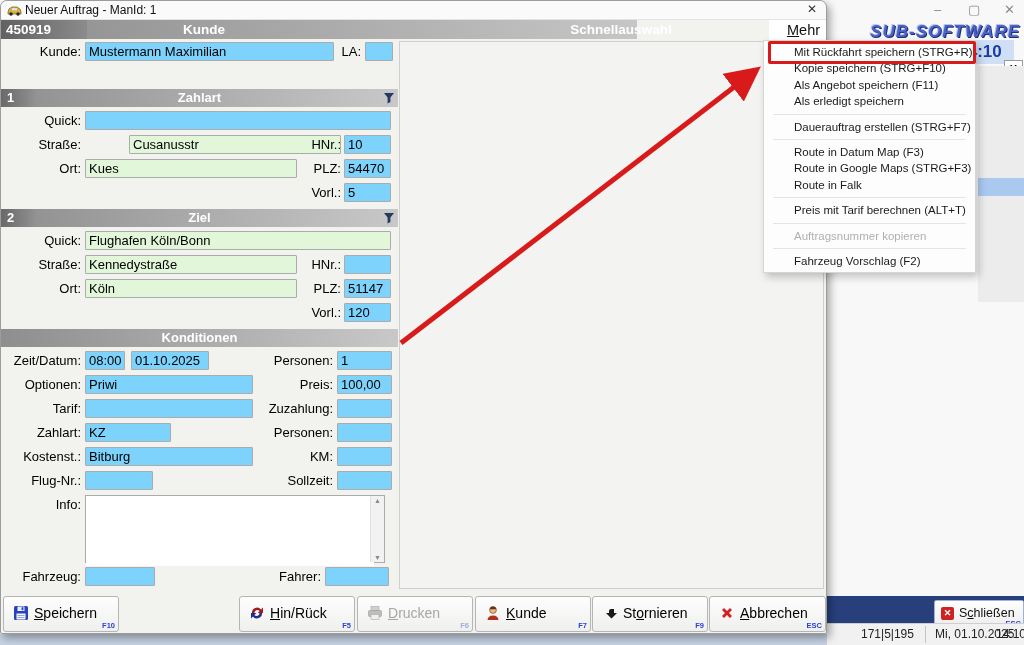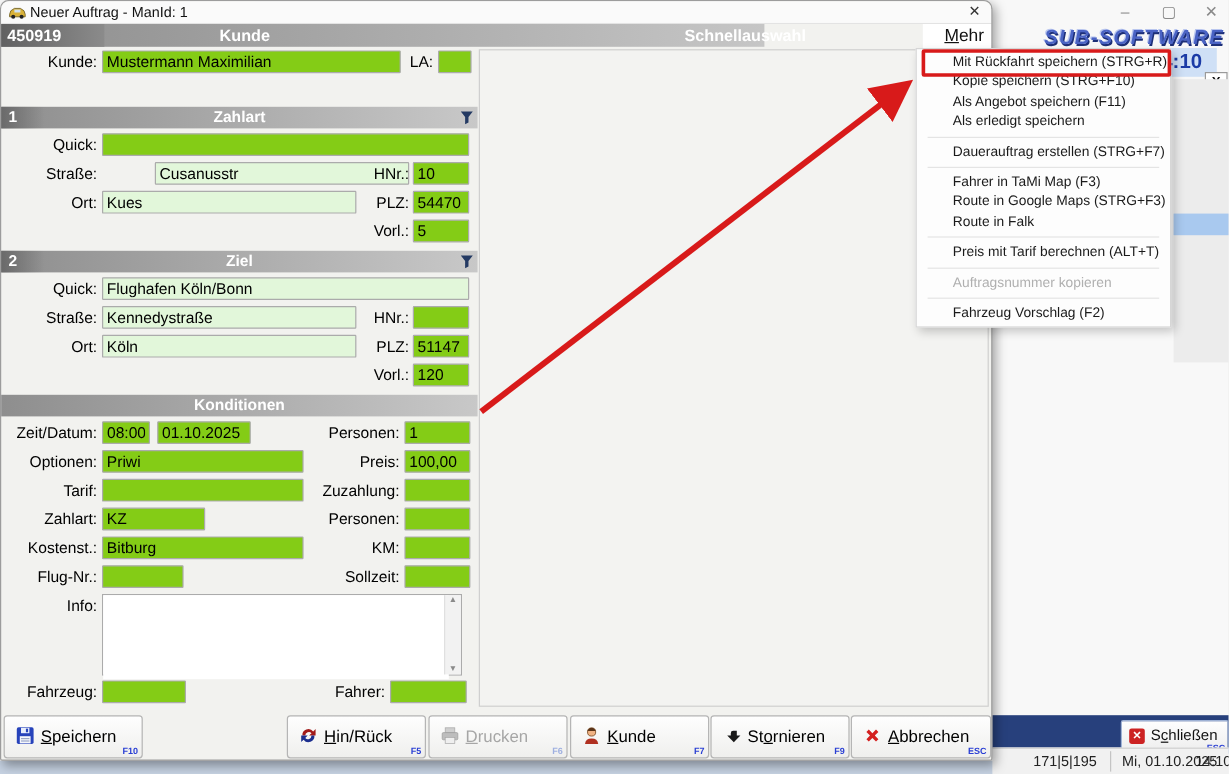--- a/index.html
+++ b/index.html
@@ -45,21 +45,21 @@
   .hdrnum{position:absolute;left:0;top:0;width:86px;height:19px;background:linear-gradient(90deg,#616161,#8b8b8b);
     color:#fff;font-weight:bold;font-size:13.5px;line-height:19px;padding-left:5px;box-sizing:border-box;}
   .hdrtxt{position:absolute;top:0;transform:translateX(-50%);color:#fff;font-weight:bold;font-size:13.5px;line-height:19px;}
   .mehr{position:absolute;left:768px;top:19px;width:57px;height:20px;background:#fff;
     font-size:14.5px;color:#111;line-height:20px;padding-left:18px;box-sizing:border-box;cursor:default;}
 
   .quickpanel{position:absolute;left:398px;top:40px;width:425px;height:548px;background:#f3f3f1;
     border:1px solid #cfcfcf;box-sizing:border-box;}
 
   .lbl{position:absolute;height:19px;line-height:19px;font-size:13px;color:#000;text-align:right;}
-  .fld{position:absolute;height:19px;border:1px solid #ababab;border-radius:1px;background:#84cc16;
+  .fld{position:absolute;height:19px;border:1px solid #ababab;border-radius:1px;background:#7dd3fc;
     font-family:"Liberation Sans",sans-serif;font-size:13px;padding:0 3px;box-sizing:border-box;color:#000;}
   .fld.green{background:#e2f7da;}
   .sechead{position:absolute;left:0;width:397px;height:18px;background:linear-gradient(90deg,#8e8e8e,#c8c8c8);
     color:#fff;font-weight:bold;font-size:13px;line-height:18px;text-align:center;}
   .sechead .num{position:absolute;left:0;top:0;width:30px;text-align:left;padding-left:6px;
     height:18px;background:linear-gradient(90deg,#6a6a6a,#8e8e8e00);}
   .funnel{position:absolute;left:382px;width:12px;height:12px;}
   .infobox{position:absolute;left:84px;top:494px;width:300px;height:68px;background:#fff;border:1px solid #ababab;box-sizing:border-box;}
   .infobox textarea{position:absolute;left:0;top:0;width:284px;height:66px;border:none;resize:none;outline:none;
     font-family:"Liberation Sans",sans-serif;font-size:13px;}
@@ -287,21 +287,21 @@
   </div>
 
   <div class="menu">
     <div class="mi">Mit Rückfahrt speichern (STRG+R)</div>
     <div class="mi">Kopie speichern (STRG+F10)</div>
     <div class="mi">Als Angebot speichern (F11)</div>
     <div class="mi">Als erledigt speichern</div>
     <div class="msep"></div>
     <div class="mi">Dauerauftrag erstellen (STRG+F7)</div>
     <div class="msep"></div>
-    <div class="mi">Fahrer in TaMi Map (F3)</div>
+    <div class="mi">Route in Datum Map (F3)</div>
     <div class="mi">Route in Google Maps (STRG+F3)</div>
     <div class="mi">Route in Falk</div>
     <div class="msep"></div>
     <div class="mi">Preis mit Tarif berechnen (ALT+T)</div>
     <div class="msep"></div>
     <div class="mi disabled">Auftragsnummer kopieren</div>
     <div class="msep"></div>
     <div class="mi">Fahrzeug Vorschlag (F2)</div>
   </div>
 

